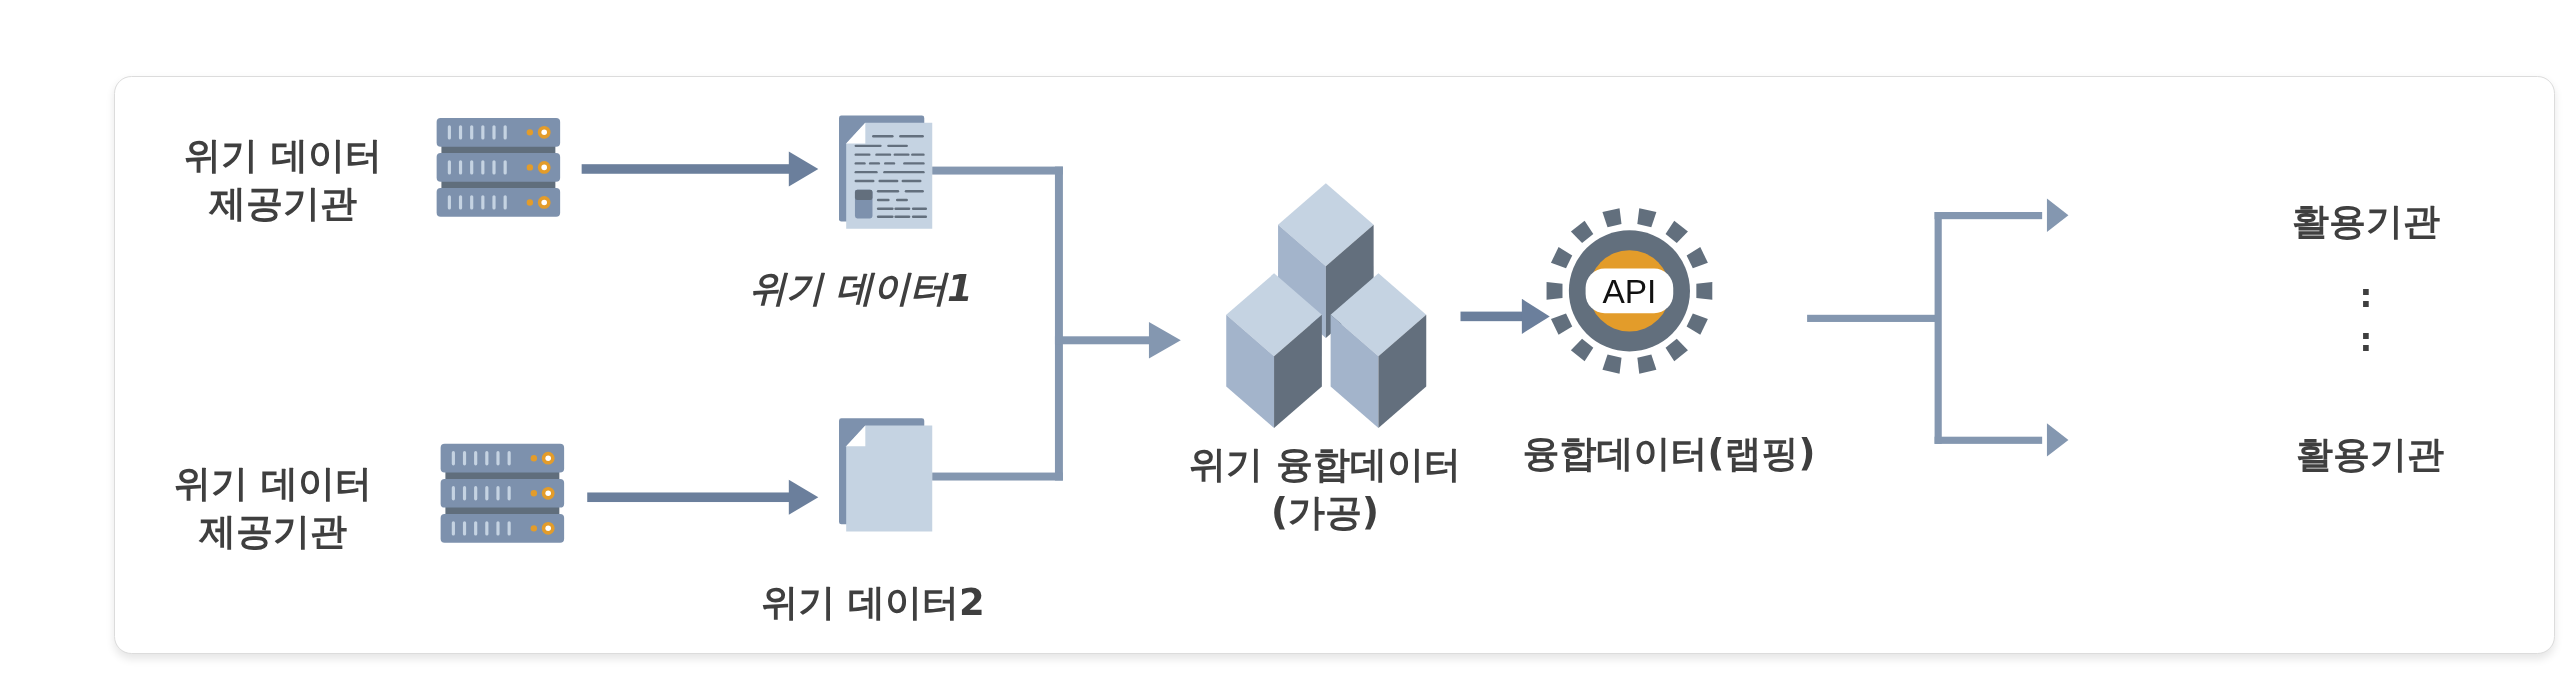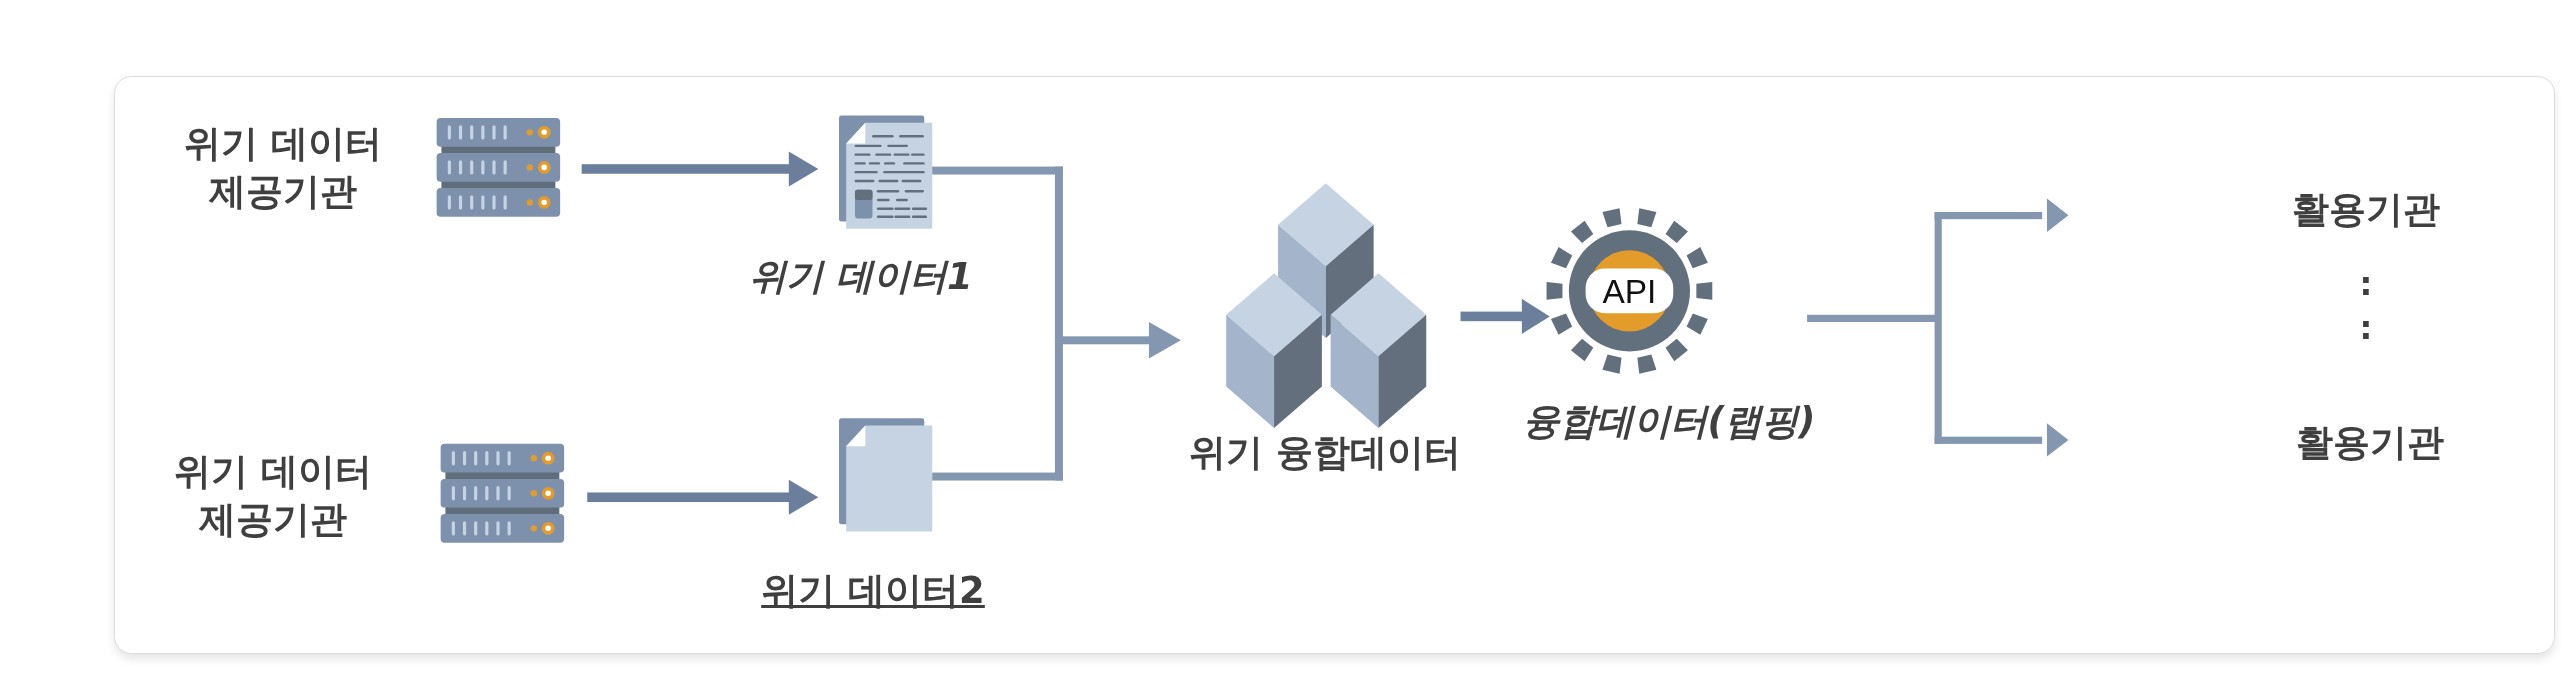--- a/index.html
+++ b/index.html
@@ -2,21 +2,21 @@
 <html style="font-size:12.7px"><head>
 <meta charset="utf-8">
 <style>
   html, body { margin: 0; padding: 0; background: #ffffff; }
   body { width: 2576px; height: 675px; position: relative; overflow: hidden;
          font-family: "DejaVu Sans", "Liberation Sans", sans-serif; }
   .panel { position: absolute; left: 114px; top: 76px; width: 2441px; height: 578px;
            background: #ffffff; border: 1.6px solid #dcdcdc; border-radius: 17.5px;
            box-shadow: 0 4.8px 8px rgba(0,0,0,0.10); box-sizing: border-box; }
   .lbl { position: absolute; color: #3f3f3f; font-weight: bold; font-size: 37px;
-         line-height: 48px; text-align: center; white-space: nowrap; transform: translateX(-50%); }
+         line-height: 48px; text-align: center; white-space: nowrap; transform: translateX(-50%); margin-top: 12px; }
   svg.diagram { position: absolute; left: 0; top: 0; }
 </style>
 </head>
 <body>
 
 <div class="panel"></div>
 
 <svg class="diagram" width="2576" height="675" viewBox="0 0 3233 847">
   <defs>
     <g id="server-unit">
@@ -160,24 +160,25 @@
 
 <div class="lbl" style="left:283px; top:120px;">
   <div>위기 데이터</div>
   <div>제공기관</div>
 </div>
 <div class="lbl" style="left:273px; top:448px;">
   <div>위기 데이터</div>
   <div>제공기관</div>
 </div>
 <div class="lbl" style="left:861px; top:253px;font-style:italic;">위기 데이터1</div>
-<div class="lbl" style="left:873px; top:567px;text-decoration:underline;">위기 데이터2</div>
+<div class="lbl" style="left:873px; top:567px;">위기 데이터2</div>
 <div class="lbl" style="left:1325px; top:429px;">
   <div>위기 융합데이터</div>
+  <div>(가공)</div>
 </div>
-<div class="lbl" style="left:1669px; top:398px;font-style:italic;">
+<div class="lbl" style="left:1669px; top:418px;">
   <div>융합데이터(랩핑)</div>
 </div>
 <div class="lbl" style="left:2366px; top:186px;">활용기관</div>
 <div class="lbl" style="left:2366px; top:260px; font-size:32px;">:</div>
 <div class="lbl" style="left:2366px; top:304px; font-size:32px;">:</div>
 <div class="lbl" style="left:2370px; top:419px;">활용기관</div>
 
 
 </body></html>

